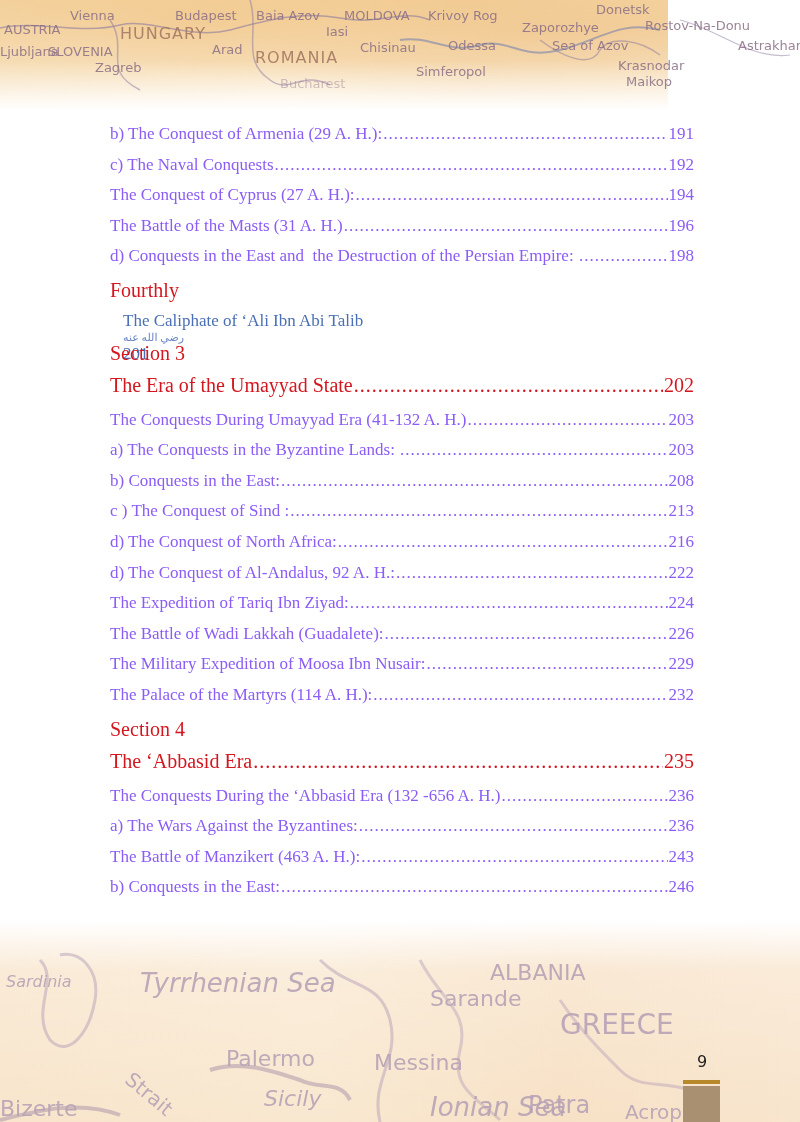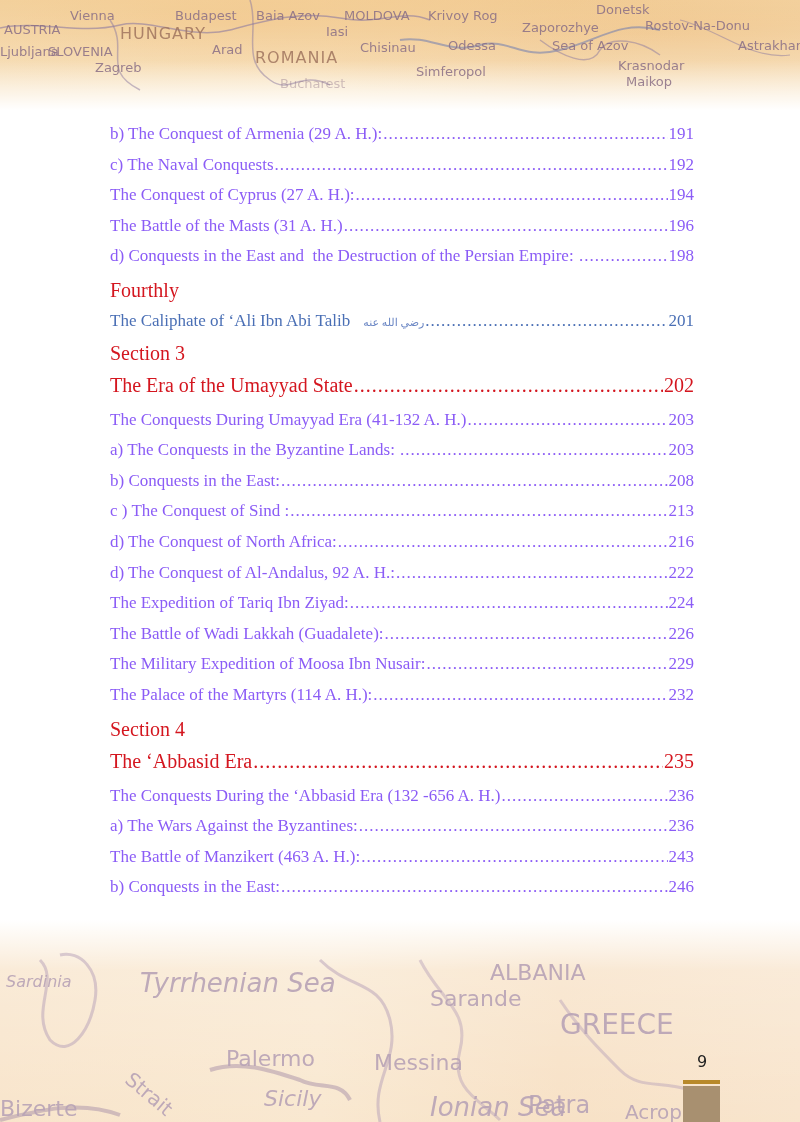--- a/index.html
+++ b/index.html
@@ -1,19 +1,19 @@
 <!DOCTYPE html>
 <html><head>
 <meta charset="utf-8">
 <style>
   html, body { margin:0; padding:0; }
   body { width:800px; height:1122px; position:relative; overflow:hidden; background:#ffffff;
          font-family:"Liberation Serif", "DejaVu Serif", serif; }
 
-  .map-top { position:absolute; left:0; top:0; width:800px; height:110px;
+  .map-top { position:absolute; left:0; top:0; width:668px; height:110px;
     background:
       linear-gradient(to bottom, rgba(255,255,255,0) 0%, rgba(255,255,255,0.2) 55%, #fff 100%),
       radial-gradient(ellipse at 30% 20%, #f2c98e 0%, rgba(242,201,142,0) 60%),
       radial-gradient(ellipse at 80% 30%, #f0c58a 0%, rgba(240,197,138,0) 60%),
       linear-gradient(90deg, #f4d6a6, #f7dcae 40%, #f3d2a0 70%, #f5d8aa);
   }
   .map-top .lbl, .map-bot .lbl { position:absolute; font-family:"DejaVu Sans", sans-serif; color:#8a6f86; opacity:.85; white-space:nowrap; }
   .map-top .lbl.big { color:#a0755f; font-size:16px; letter-spacing:1px; }
   .map-top .lbl.sm { font-size:13px; }
   .map-top svg { position:absolute; left:0; top:0; }
@@ -25,21 +25,21 @@
   }
   .map-bot .lbl { color:#b8a3b6; opacity:.9; }
   .map-bot svg { position:absolute; left:0; top:0; }
 
   .toc { position:absolute; left:110px; top:124px; width:584px; }
   .row { display:flex; align-items:baseline; height:30.6px; font-size:17px; color:#8b5cf6; }
   .row .t { white-space:nowrap; }
   .row .d { flex:1; overflow:hidden; white-space:nowrap; letter-spacing:1px; margin:0 1px; }
   .row .d::after { content:"......................................................................................................................................................"; }
   .row .p { white-space:nowrap; }
-  .row.blue { color:#4a6fb5; }
+  .row.blue { color:#4a6fb5;flex-direction:column; }
   .row.head { color:#d4161f; font-size:20px; height:32px; }
   .row.red { color:#d4161f; font-size:20px; height:36px; }
   .row.gap { margin-top:2px; }
   .honor { font-size:11px; margin-left:13px; color:#6a86c4; }
 
   .page-num { position:absolute; left:684px; top:1052px; width:36px; text-align:center;
     font-family:"DejaVu Sans", sans-serif; font-size:16px; color:#222; }
   .page-bar { position:absolute; left:683px; top:1080px; width:37px; height:4px; background:#b8892a; }
   .page-block { position:absolute; left:683px; top:1086px; width:37px; height:36px; background:#a89070; }
 </style>

